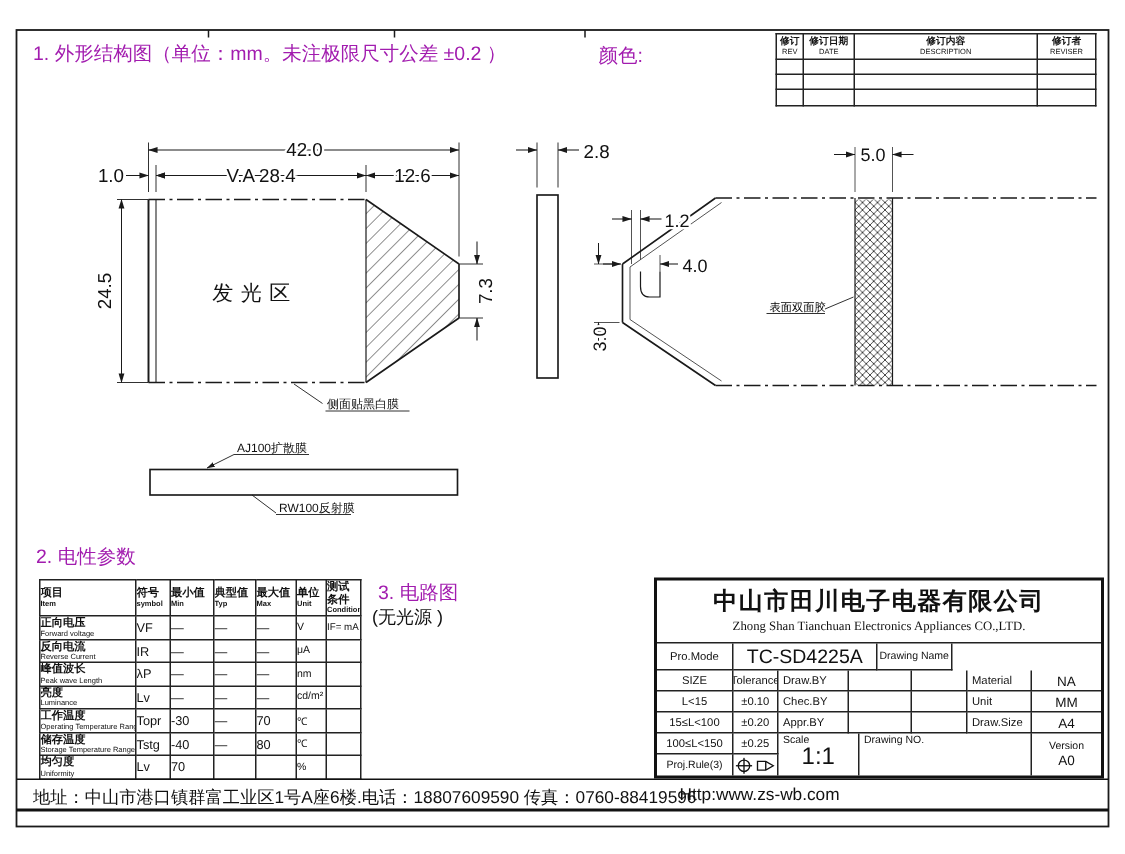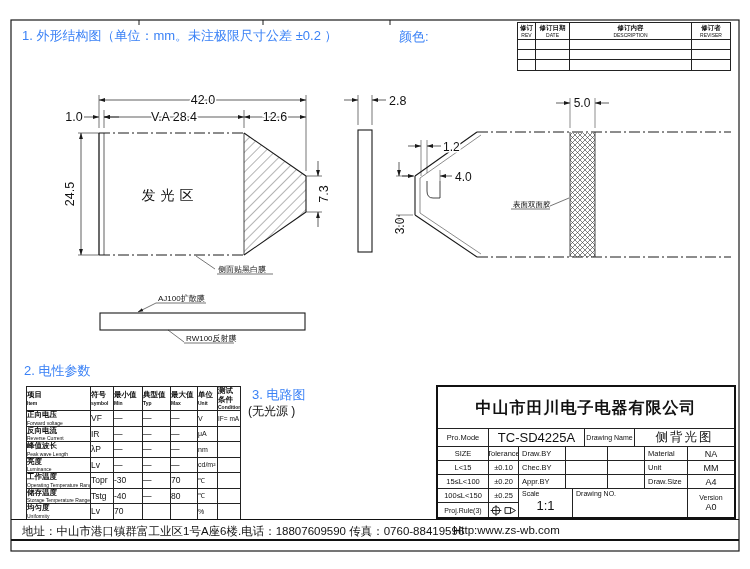--- a/index.html
+++ b/index.html
@@ -4,21 +4,21 @@
 <style>
   html,body{margin:0;padding:0;background:#fff;}
   .page{position:relative;width:750px;height:569px;background:#fff;overflow:hidden;
         font-family:"Liberation Sans",sans-serif;color:#111;}
   .abs{position:absolute;}
   svg text{font-family:"Liberation Sans",sans-serif;}
   .dt{font-size:12.5px;fill:#111;paint-order:stroke;stroke:#fff;stroke-width:3px;}
   .dts{font-size:12px;fill:#111;paint-order:stroke;stroke:#fff;stroke-width:3px;}
   .cnlab{font-size:8px;fill:#111;}
   .cnbig{font-size:14px;fill:#111;letter-spacing:5px;}
-  .sec-title{font-size:13px;color:#3b82f6;white-space:nowrap;}
+  .sec-title{font-size:13px;color:#a21caf;white-space:nowrap;}
   
   .revtable{border-collapse:collapse;table-layout:fixed;}
   .revtable th,.revtable td{border:1px solid #222;padding:0;text-align:center;vertical-align:middle;}
   .rev-cn{display:block;font-size:6.5px;font-weight:bold;line-height:8px;}
   .rev-en{display:block;font-size:5px;line-height:6px;font-weight:normal;}
   
   .etable{border-collapse:collapse;table-layout:fixed;}
   .etable th,.etable td{border:1px solid #222;padding:0;text-align:left;vertical-align:middle;overflow:hidden;}
   .et-cn{display:block;font-size:7.5px;font-weight:bold;line-height:8.5px;}
   .et-en{display:block;font-size:5px;line-height:6px;white-space:nowrap;}
@@ -316,26 +316,26 @@
       <td class="et-unit">%</td>
       <td class="et-cond"></td>
     </tr>
   </tbody>
     </table>
 
   <div class="abs tblock" style="left:436px;top:385px;width:300px;height:134px">
 
     <div class="tb-cell" style="left:0;top:0;width:296px;height:42px;border-right:none;flex-direction:column">
       <div class="company-cn">中山市田川电子电器有限公司</div>
+      <div class="company-en">Zhong Shan Tianchuan Electronics Appliances CO.,LTD.</div>
     </div>
 
     <div class="tb-cell tb-lab" style="left:0;top:42px;width:51px;height:18px">Pro.Mode</div>
     <div class="tb-cell" style="left:51px;top:42px;width:96px;height:18px;font-size:13px">TC-SD4225A</div>
     <div class="tb-cell" style="left:147px;top:42px;width:50px;height:18px;font-size:7px">Drawing Name</div>
-    <div class="tb-cell" style="left:197px;top:42px;width:99px;height:18px;font-size:12.5px;border-right:none;letter-spacing:2px">侧背光图</div>
 
     <div class="tb-cell tb-lab" style="left:0;top:60px;width:51px;height:14px">SIZE</div>
     <div class="tb-cell tb-lab" style="left:51px;top:60px;width:30px;height:14px">Tolerance</div>
     <div class="tb-cell tb-lab" style="left:81px;top:60px;width:47px;height:14px;justify-content:flex-start;padding-left:3px">Draw.BY</div>
     <div class="tb-cell" style="left:128px;top:60px;width:42px;height:14px"></div>
     <div class="tb-cell" style="left:170px;top:60px;width:37px;height:14px"></div>
     <div class="tb-cell tb-lab" style="left:207px;top:60px;width:43px;height:14px;justify-content:flex-start;padding-left:3px">Material</div>
     <div class="tb-cell" style="left:250px;top:60px;width:46px;height:14px;font-size:9px;border-right:none">NA</div>
 
     <div class="tb-cell tb-lab" style="left:0;top:74px;width:51px;height:14px">L&lt;15</div>
@@ -365,21 +365,21 @@
           <line x1="0.6" y1="5.5" x2="11.4" y2="5.5"></line>
           <line x1="6" y1="0.2" x2="6" y2="10.8"></line>
           <path d="M15,2.6 H20.5 L25.5,5.5 L20.5,8.4 H15 z"></path>
           <line x1="20.5" y1="2.6" x2="20.5" y2="8.4"></line>
         </g>
       </svg>
     </div>
 
     <div class="tb-cell" style="left:81px;top:102px;width:54px;height:28px;border-bottom:none">
       <span style="position:absolute;left:3px;top:1px;font-size:7px">Scale</span>
-      <span style="font-size:13px;margin-top:4px">1:1</span>
+      <span style="font-size:16px;margin-top:4px">1:1</span>
     </div>
     <div class="tb-cell" style="left:135px;top:102px;width:115px;height:28px;border-bottom:none">
       <span style="position:absolute;left:3px;top:1px;font-size:7px">Drawing NO.</span>
     </div>
     <div class="tb-cell" style="left:250px;top:102px;width:46px;height:28px;border-right:none;border-bottom:none;flex-direction:column">
       <span style="font-size:7px;line-height:9px">Version</span>
       <span style="font-size:9px;line-height:11px">A0</span>
     </div>
   </div>
 

